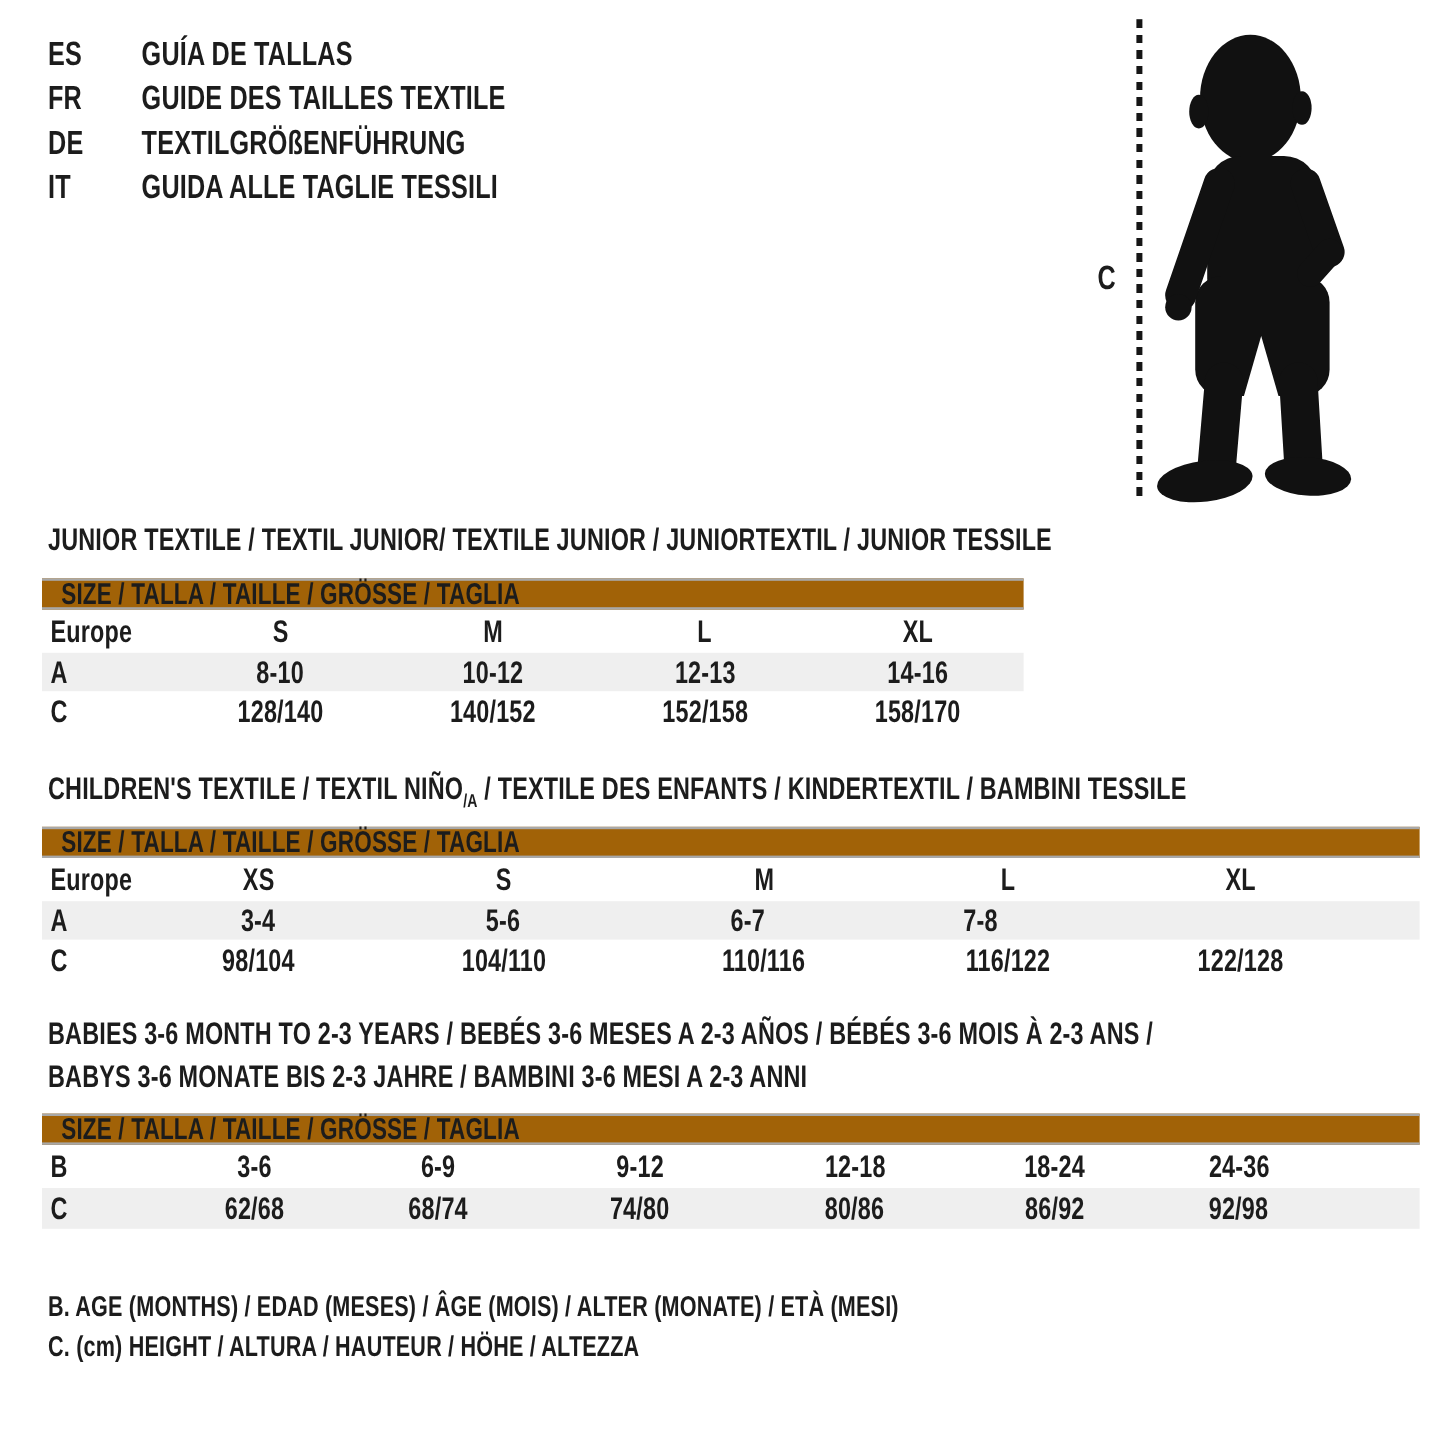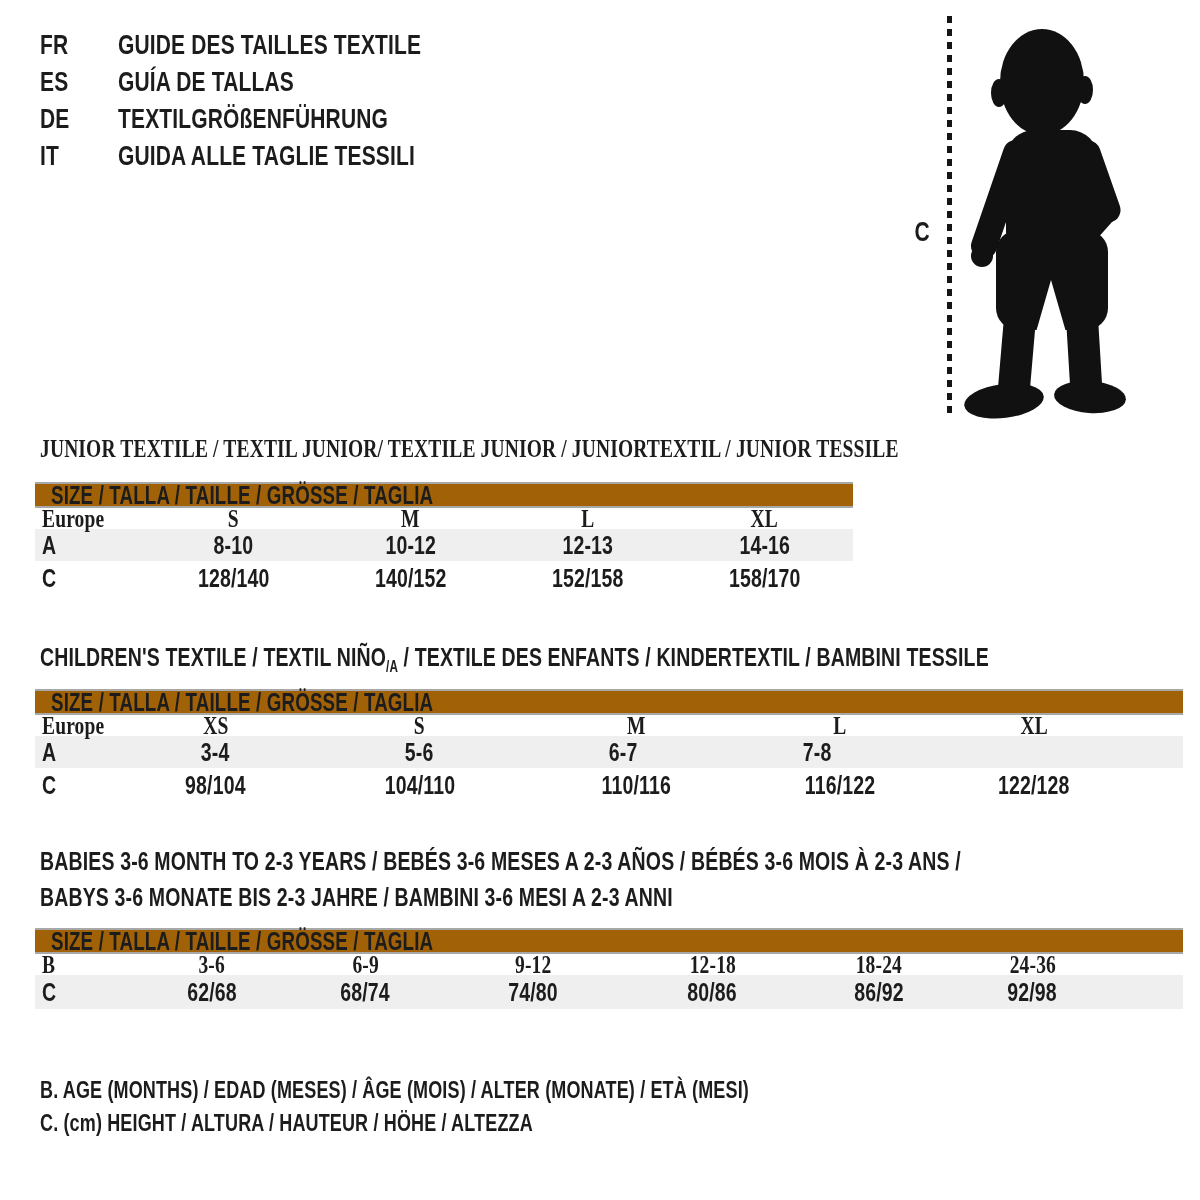--- a/index.html
+++ b/index.html
@@ -45,56 +45,56 @@
   .size-bar {
     height: 26px; background: #a16207;
     border-top: 2px solid #a8a8a8; border-bottom: 2px solid #a8a8a8;
     display: flex; align-items: center; padding-left: 16px;
     font-size: 25px;
   }
   .trow { display: flex; align-items: center; font-size: 26px; }
   .trow.shaded { background: #efefef; }
   .tcell { text-align: center; flex: 0 0 auto; }
   .tcell.lab { text-align: left; padding-left: 7px; }
-  .r-sizes { height: 21px; font-family: Liberation Serif, serif; }
+  .r-sizes { height: 36px; }
   .r-mid { height: 32px; }
   .r-last { height: 34px; }
 
   .t1 .c0 { width: 110px; } .t1 .cd { width: 177px; }
   .t2 .c0 { width: 85px; }  .t2 .c1 { width: 191px; } .t2 .c2 { width: 217px; }
   .t2 .c3 { width: 217px; } .t2 .c4 { width: 190px; } .t2 .c5 { width: 198px; }
   .t2 .sp { width: 50px; }
   .t3 .c0 { width: 101px; } .t3 .c1 { width: 152px; } .t3 .c2 { width: 155px; }
   .t3 .c3 { width: 180px; } .t3 .c4 { width: 179px; } .t3 .c5 { width: 154px; }
   .t3 .c6 { width: 153px; } .t3 .sp { width: 74px; }
 
   #table-junior   { top: 482px; width: 818px; }
   #table-children { top: 689px; width: 1148px; }
   #table-babies   { top: 928px; width: 1148px; }
-  #junior-title   { top: 431px; font-family: Liberation Serif, serif; }
+  #junior-title   { top: 431px; }
   #children-title { top: 639px; }
   #babies-title   { top: 843px; }
 
   
   .legend { position: absolute; left: 40px; top: 1073px; }
   .legend-line { height: 33px; display: flex; align-items: center; font-size: 24px; }
 </style>
 </head>
 <body>
 
 <div class="page">
 
   <div class="langs">
     <div class="lang-row">
+      <div class="lang-code"><span class="tx tx-l">ES</span></div>
+      <div><span class="tx tx-l">GUÍA DE TALLAS</span></div>
+    </div>
+    <div class="lang-row">
       <div class="lang-code"><span class="tx tx-l">FR</span></div>
       <div><span class="tx tx-l">GUIDE DES TAILLES TEXTILE</span></div>
-    </div>
-    <div class="lang-row">
-      <div class="lang-code"><span class="tx tx-l">ES</span></div>
-      <div><span class="tx tx-l">GUÍA DE TALLAS</span></div>
     </div>
     <div class="lang-row">
       <div class="lang-code"><span class="tx tx-l">DE</span></div>
       <div><span class="tx tx-l">TEXTILGRÖßENFÜHRUNG</span></div>
     </div>
     <div class="lang-row">
       <div class="lang-code"><span class="tx tx-l">IT</span></div>
       <div><span class="tx tx-l">GUIDA ALLE TAGLIE TESSILI</span></div>
     </div>
   </div>

